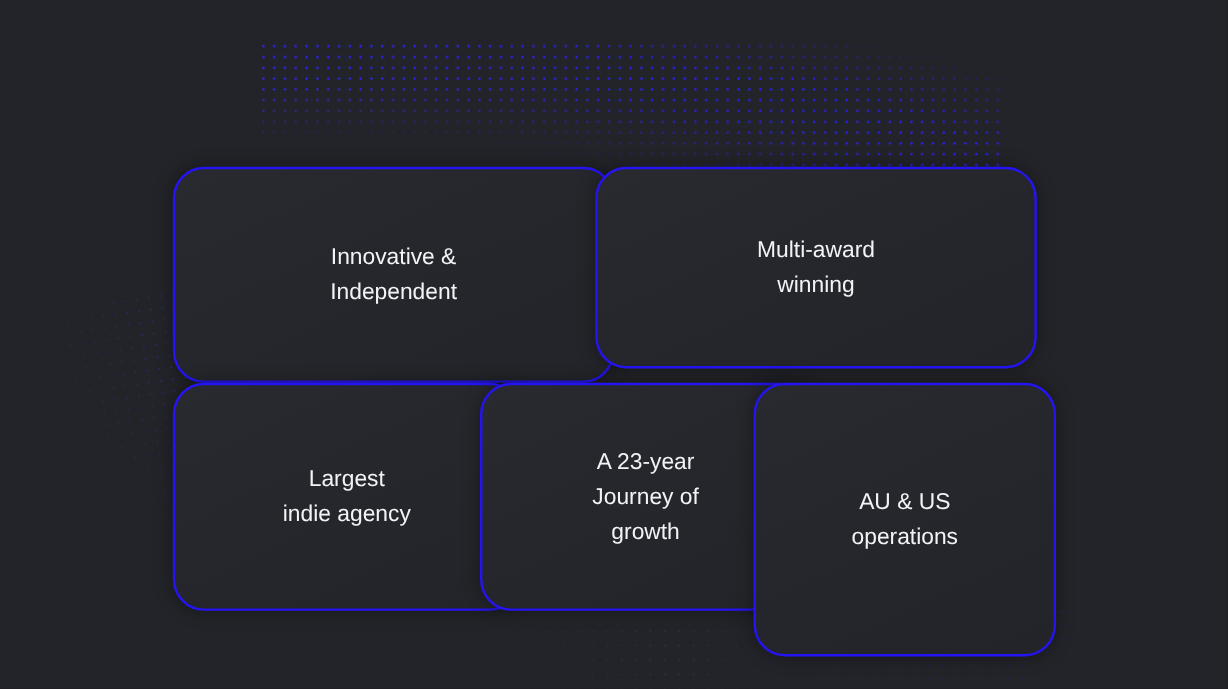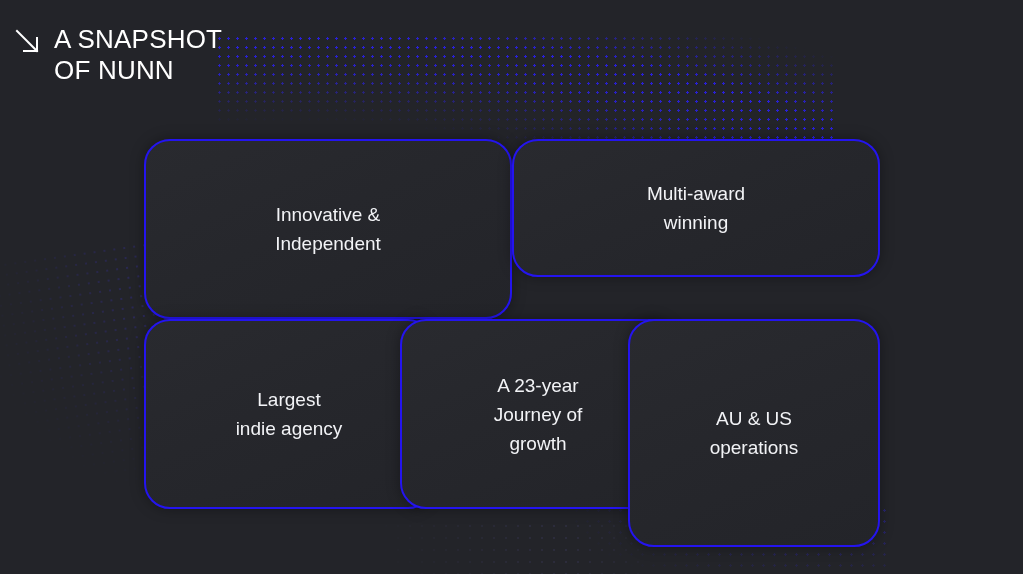--- a/index.html
+++ b/index.html
@@ -129,44 +129,36 @@
     text-align: center;
     color: #f2f3f6;
     font-size: 19px;
     line-height: 29px;
     white-space: pre-line;
     box-shadow: 0 0 14px rgba(0,0,0,0.35);
   }
   .card-text { padding: 0 16px; }
 
   .card-0 { left: 0px;   top: 0px;   width: 368px; height: 180px; }
-  .card-1 { left: 368px; top: 0px;   width: 368px; height: 138px; }
+  .card-1 { left: 352px; top: 0px;   width: 368px; height: 168px; }
   .card-2 { left: 0px;   top: 180px; width: 290px; height: 190px; }
   .card-3 { left: 256px; top: 180px; width: 276px; height: 190px; }
   .card-4 { left: 484px; top: 180px; width: 252px; height: 228px; }
 </style>
 </head>
 <body>
 
 <div class="slide">
 
   <div class="dots dots-arc-fade"></div>
   <div class="dots dots-arc"></div>
   <div class="dots dots-left"></div>
   <div class="dots dots-bottom-left"></div>
   <div class="dots dots-bottom"></div>
 
-  <div class="heading">
-    <svg class="arrow-icon" viewBox="0 0 30 30">
-      <path d="M3 3 L23 23" stroke="#ffffff" stroke-width="2" fill="none" stroke-linecap="square"></path>
-      <path d="M23 10 L23 23 L10 23" stroke="#ffffff" stroke-width="2" fill="none" stroke-linecap="square" stroke-linejoin="miter"></path>
-    </svg>
-    <div class="heading-text">A SNAPSHOT
-OF NUNN</div>
-  </div>
 
   <div class="cards">
 
     <div class="card card-0">
       <span class="card-text">Innovative &amp;
 Independent</span>
     </div>
 
     <div class="card card-1">
       <span class="card-text">Multi-award

